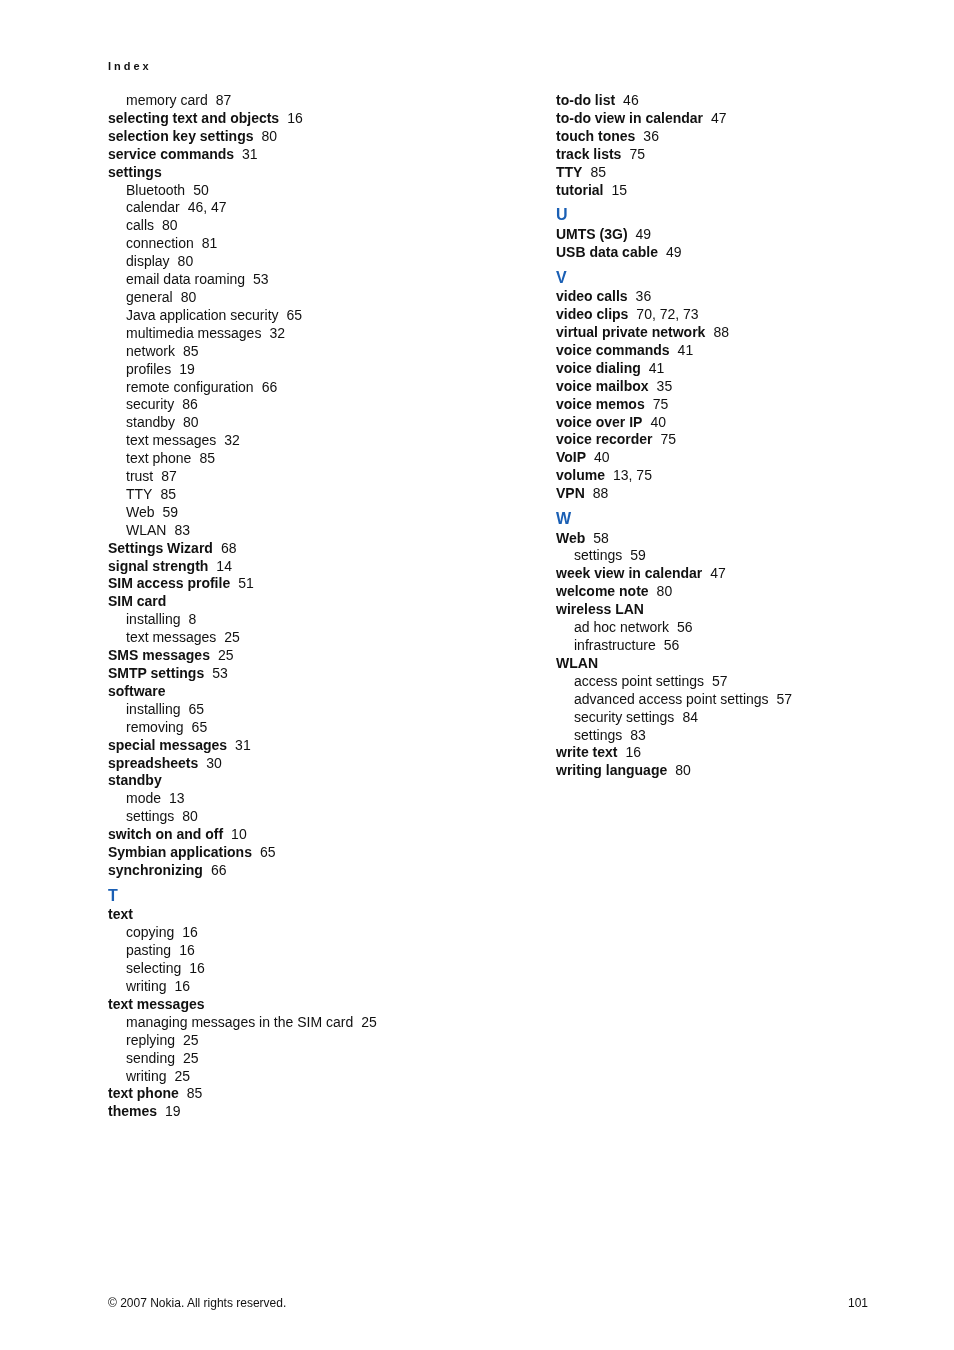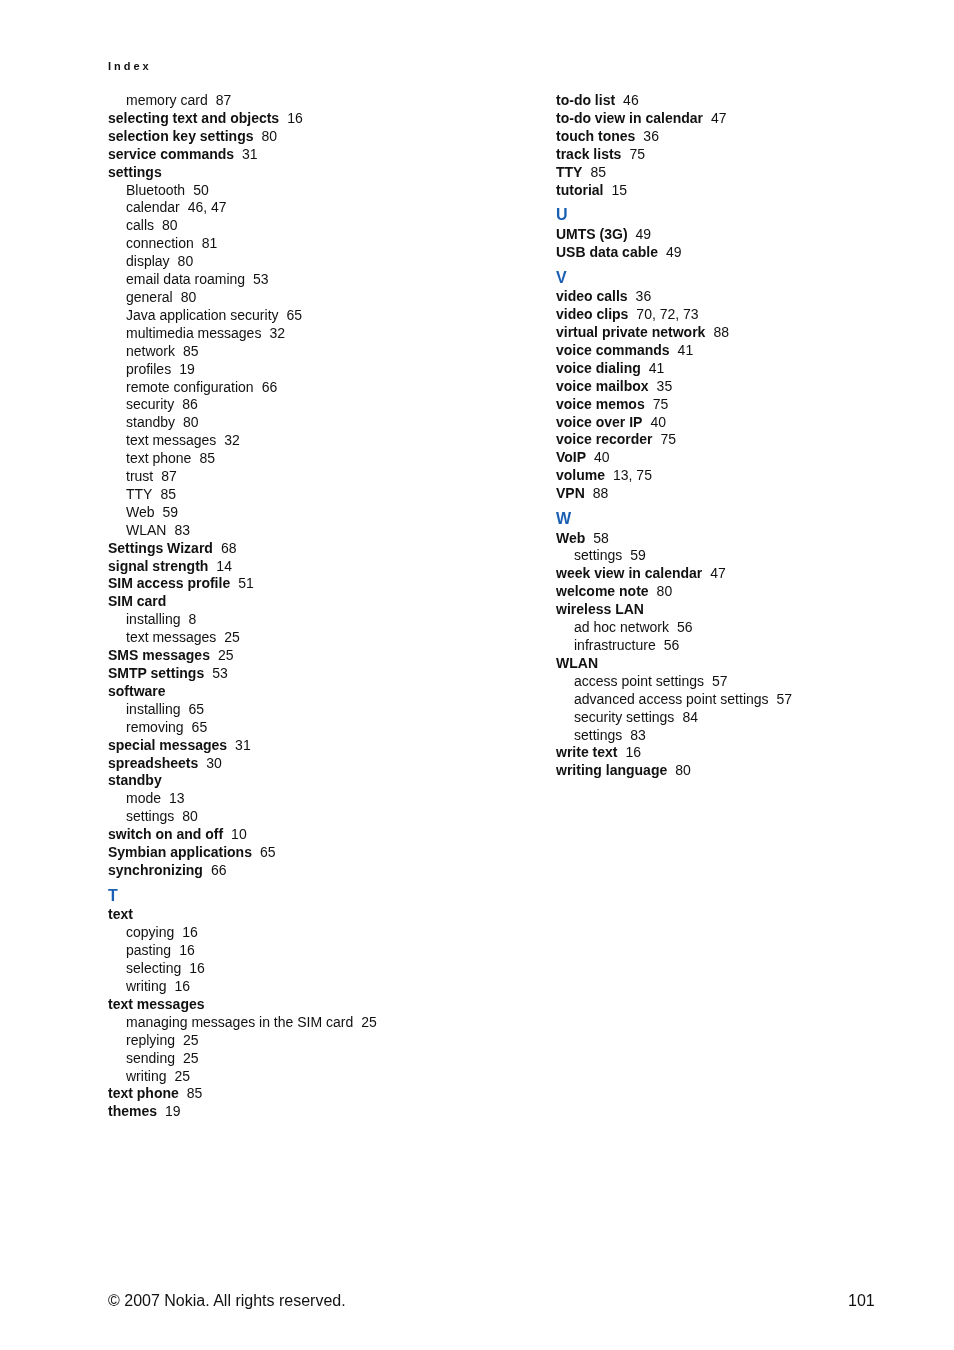--- a/index.html
+++ b/index.html
@@ -49,21 +49,21 @@
   .entry .term { }
   .entry .pages { margin-left: 8px; }
   .sub {
     margin-left: 18px;
   }
   .footer {
     position: absolute;
     bottom: 40px;
     left: 108px;
     right: 60px;
-    font-size: 16px;
+    font-size: 12px;
     display: flex;
     width: 800px;
   }
   .footer .copy { flex: 1; }
   .footer .page-num { width: 60px; text-align: left; }
 </style>
 </head>
 <body>
 
 <div class="page">

